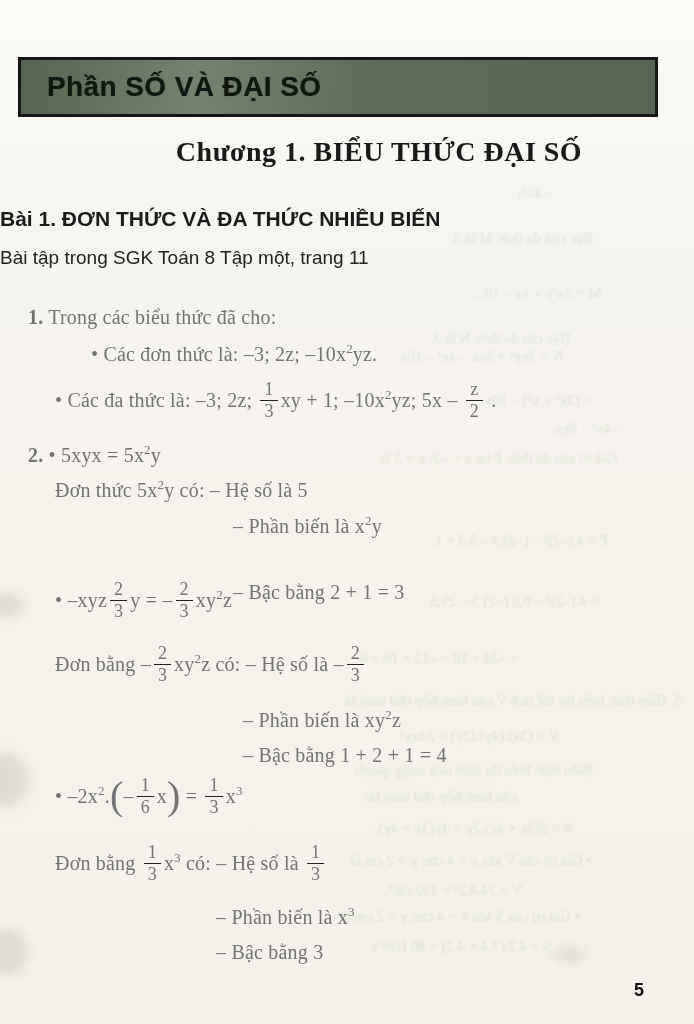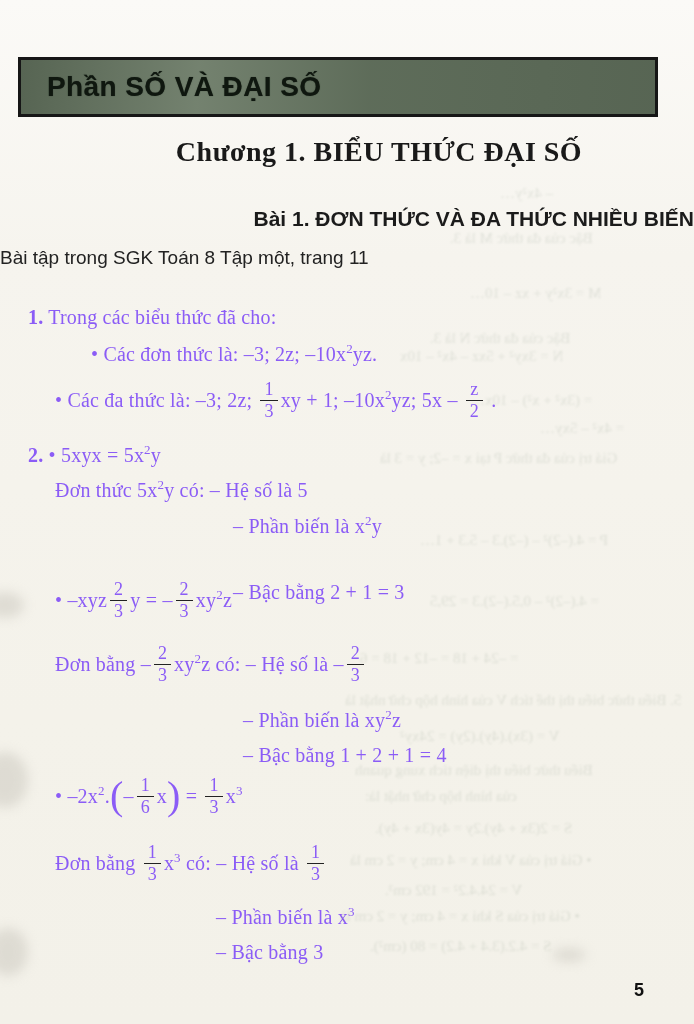--- a/index.html
+++ b/index.html
@@ -15,27 +15,27 @@
             linear-gradient(93deg,rgba(15,25,15,.22),rgba(255,255,255,.06) 28%,rgba(15,25,15,.14) 55%,rgba(25,35,25,.24)),
             #6b7a66;
           display:flex;align-items:center;padding-left:26px;}
   .banner-title{font-family:"Liberation Sans",sans-serif;font-weight:bold;font-size:28px;
                 color:#0f170f;letter-spacing:.4px;text-shadow:0 0 1px rgba(20,30,20,.6);}
 
   
   .chapter-title{position:absolute;left:0;top:136px;width:100%;text-align:center;
                  font-family:"Liberation Serif",serif;font-weight:bold;font-size:28px;
                  letter-spacing:.5px;color:#191919;margin-left:32px;}
-  .lesson-title{position:absolute;left:0;top:207px;width:100%;text-align:right;
+  .lesson-title{position:absolute;left:0;top:207px;width:100%;text-align:left;
                 font-family:"Liberation Sans",sans-serif;font-weight:bold;font-size:21px;color:#1b1b1b;}
   .subtitle{position:absolute;left:0;top:247px;width:100%;text-align:left;
             font-family:"Liberation Sans",sans-serif;font-size:19px;color:#222;}
 
   
-  .mline{position:absolute;white-space:pre;font-size:20px;color:#8b5cf6;letter-spacing:.2px;line-height:1.25;}
+  .mline{position:absolute;white-space:pre;font-size:20px;color:#737373;letter-spacing:.2px;line-height:1.25;}
   .mline .b{font-weight:bold;}
   .mline sup{font-size:13px;line-height:0;}
   .frac{display:inline-flex;flex-direction:column;vertical-align:middle;text-align:center;
         margin:0 3px;font-size:18px;line-height:1.05;position:relative;top:-2px;}
   .frac .num{padding:0 4px 1px;display:block;}
   .frac .den{border-top:1.7px solid #222;padding:1px 4px 0;display:block;}
   .paren{font-size:40px;line-height:.8;vertical-align:middle;font-weight:400;position:relative;top:-2px;}
 
   
   .page-number{position:absolute;left:634px;top:980px;font-family:"Liberation Sans",sans-serif;

